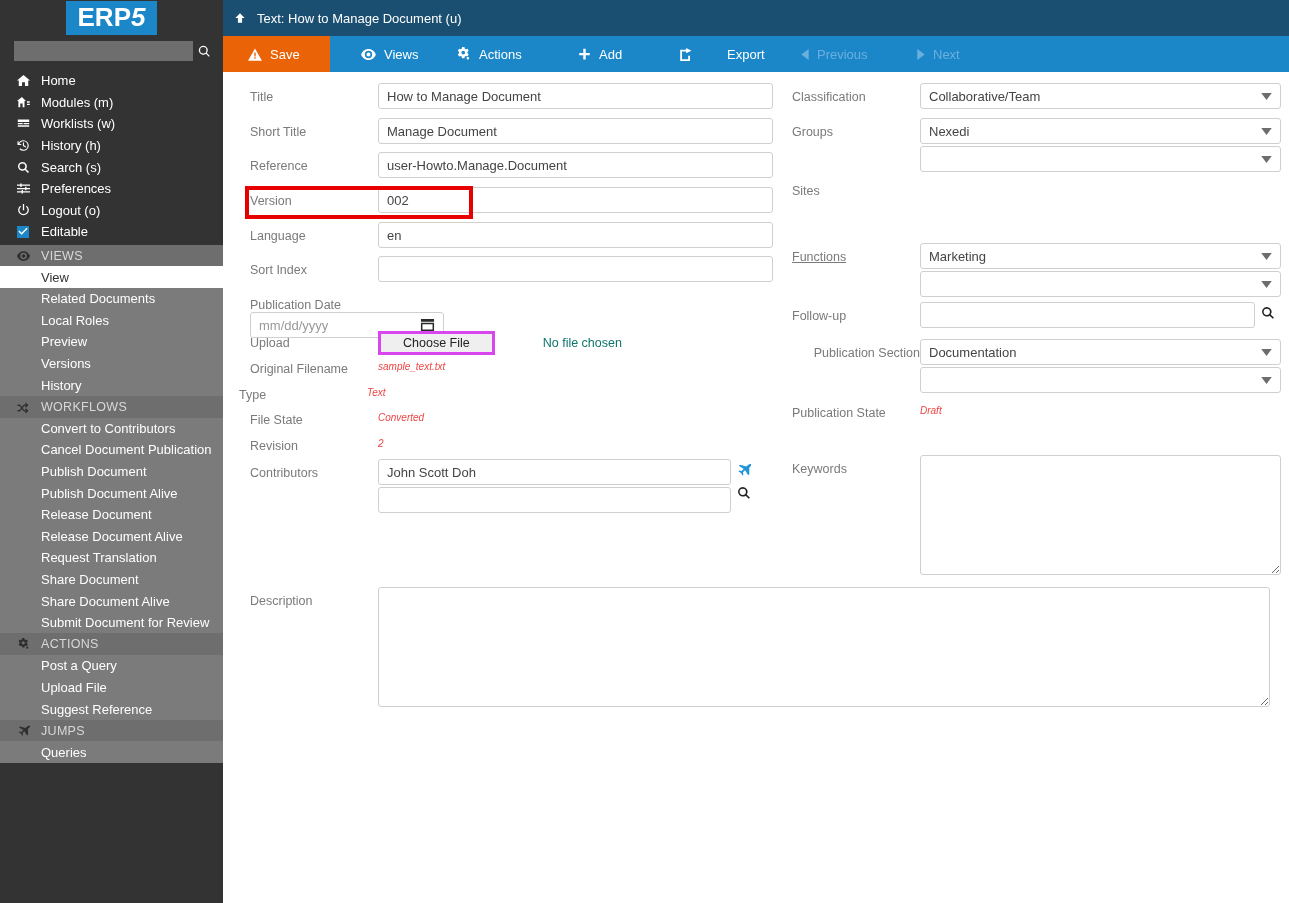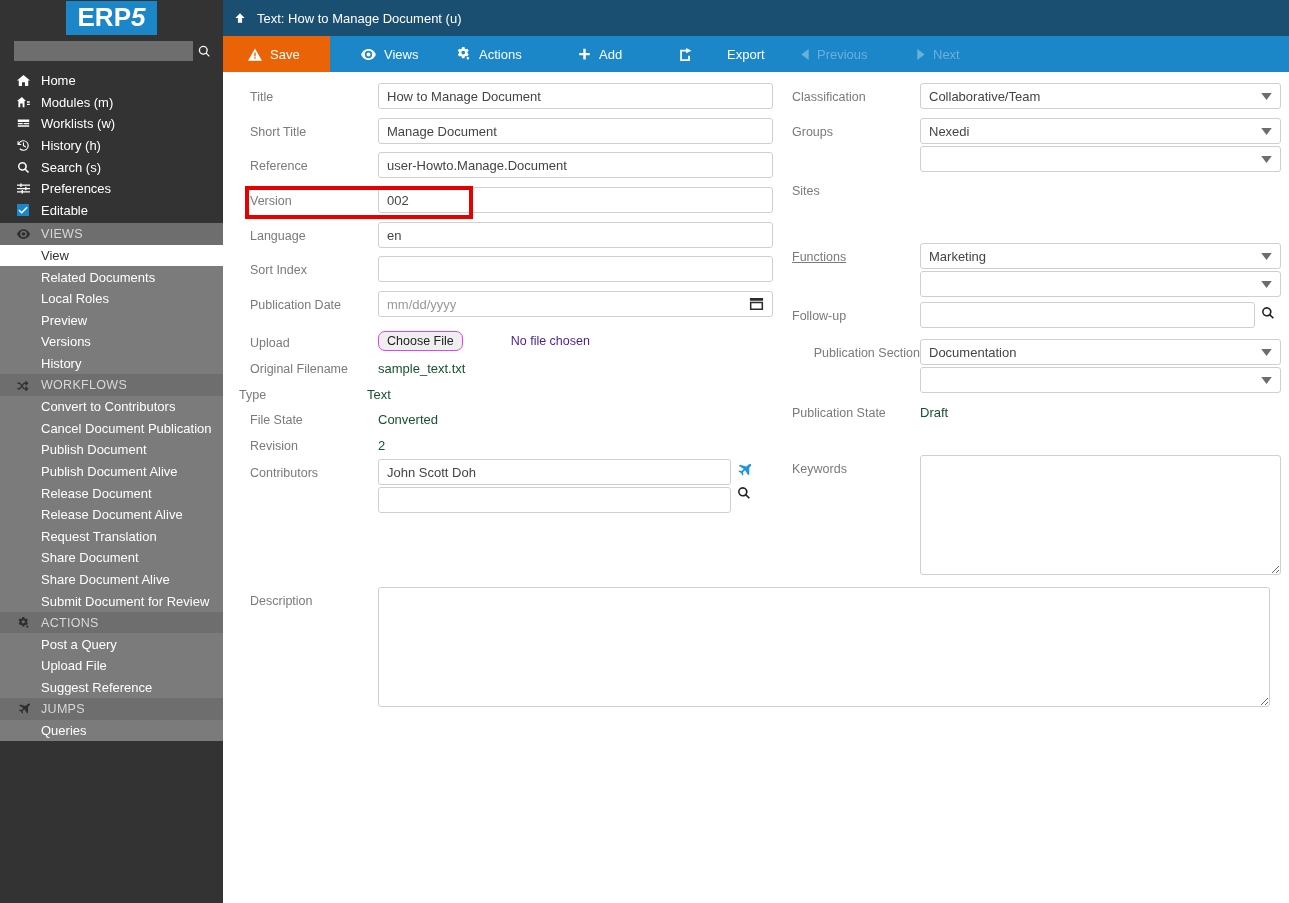--- a/index.html
+++ b/index.html
@@ -225,37 +225,38 @@
     padding: 6px 8px;
     font-size: 13px;
     color: #444444;
     font-family: "Liberation Sans", sans-serif;
     outline: none;
     resize: both;
     background: #ffffff;
   }
 
   .ro {
-    font-size: 13px;
-    color: #14532d;
+    font-size: 10px;
+    color: #ef4444;
     padding-top: 6px;
+    font-style: italic;
   }
 
   .file-row { display: flex; align-items: center; padding-top: 2px; }
   .file-btn {
-    border: 1px solid #d946ef;
+    border: 3px solid #d946ef;
     background: #efefef;
-    border-radius: 7px;
+    border-radius: 0;
     font-size: 12.5px;
     color: #222222;
-    padding: 2px 8px;
+    padding: 2px 22px;
     font-family: "Liberation Sans", sans-serif;
     cursor: pointer;
   }
-  .file-name { font-size: 12.5px; color: #4c1d95; margin-left: 8px; padding-left: 40px; }
+  .file-name { font-size: 12.5px; color: #0f766e; margin-left: 8px; padding-left: 40px; }
 
   .date-wrap { position: relative; width: 100%; }
   .cal-ico {
     position: absolute; right: 9px; top: 5px;
     width: 15px; height: 15px;
     pointer-events: none;
   }
   .cal-ico svg { width: 15px; height: 15px; fill: #2b2b2b; }
 
   .side-ico {
@@ -347,20 +348,28 @@
 
       <div class="nav-item">
         <span class="ico">
           <svg viewBox="0 0 16 16">
               <path d="M0 3.2h16v1.5H0zM0 7.3h16v1.5H0zM0 11.3h16v1.5H0zM4 1.8h1.7v4.3H4zM10 5.9h1.7v4.3H10zM5.6 9.9h1.7v4.3H5.6z"></path>
             </svg>
         </span>
         <span class="lbl">Preferences</span>
       </div>
 
+      <div class="nav-item">
+        <span class="ico">
+          <svg viewBox="0 0 16 16">
+              <path d="M7.2 0h1.6v7.6H7.2zM4 2.1A6.6 6.6 0 1 0 12 2.1l-.9 1.4a5 5 0 1 1-6.2 0z"></path>
+            </svg>
+        </span>
+        <span class="lbl">Logout (o)</span>
+      </div>
 
       <div class="nav-item">
         <span class="ico">
           <span class="chk">
             <svg viewBox="0 0 12 12">
                 <path d="M4.6 9.3 1.4 6.1l1-1 2.2 2.2L9.6 2.3l1 1z"></path>
               </svg>
           </span>
         </span>
         <span class="lbl">Editable</span>
@@ -569,21 +578,21 @@
       <div class="frow" style="position:absolute; left:27px; top:150px; width:523px;">
         <div class="flabel" style="width:128px;">Language</div>
         <div class="fctrl"><input class="txt" value="en" style=""></div>
       </div>
 
       <div class="frow" style="position:absolute; left:27px; top:184px; width:523px;">
         <div class="flabel" style="width:128px;">Sort Index</div>
         <div class="fctrl"><input class="txt" value="" style=""></div>
       </div>
 
-      <div class="frow" style="position:absolute; left:27px; top:219px; width:523px;">
+      <div class="frow" style="position:absolute; left:27px; top:219px; width:523px;flex-direction:column;">
         <div class="flabel" style="width:128px;">Publication Date</div>
         <div class="fctrl">
           <div class="date-wrap">
             <input class="txt" placeholder="mm/dd/yyyy" style="">
             <span class="cal-ico">
               <svg viewBox="0 0 16 16">
                   <path d="M1 2h14v3H1zM1 6h14v9H1zm1.6 1.6v5.8h10.8V7.6z"></path>
                 </svg>
             </span>
           </div>

